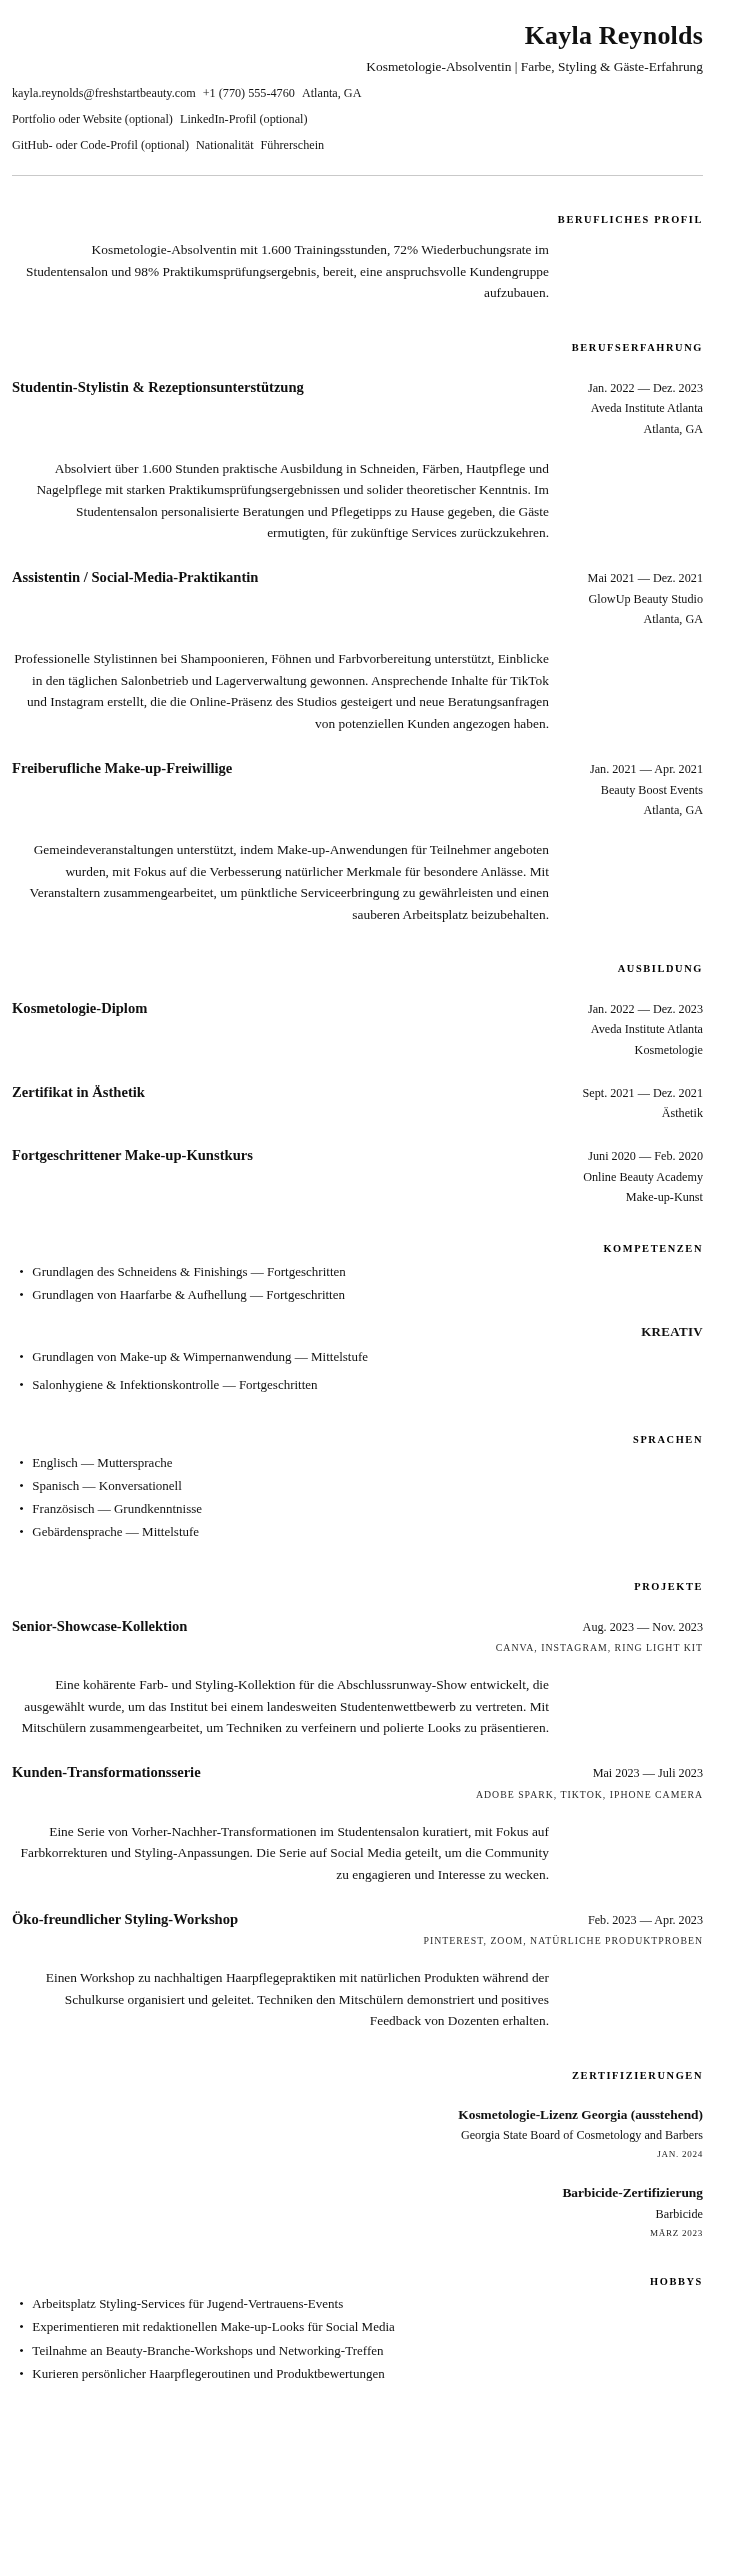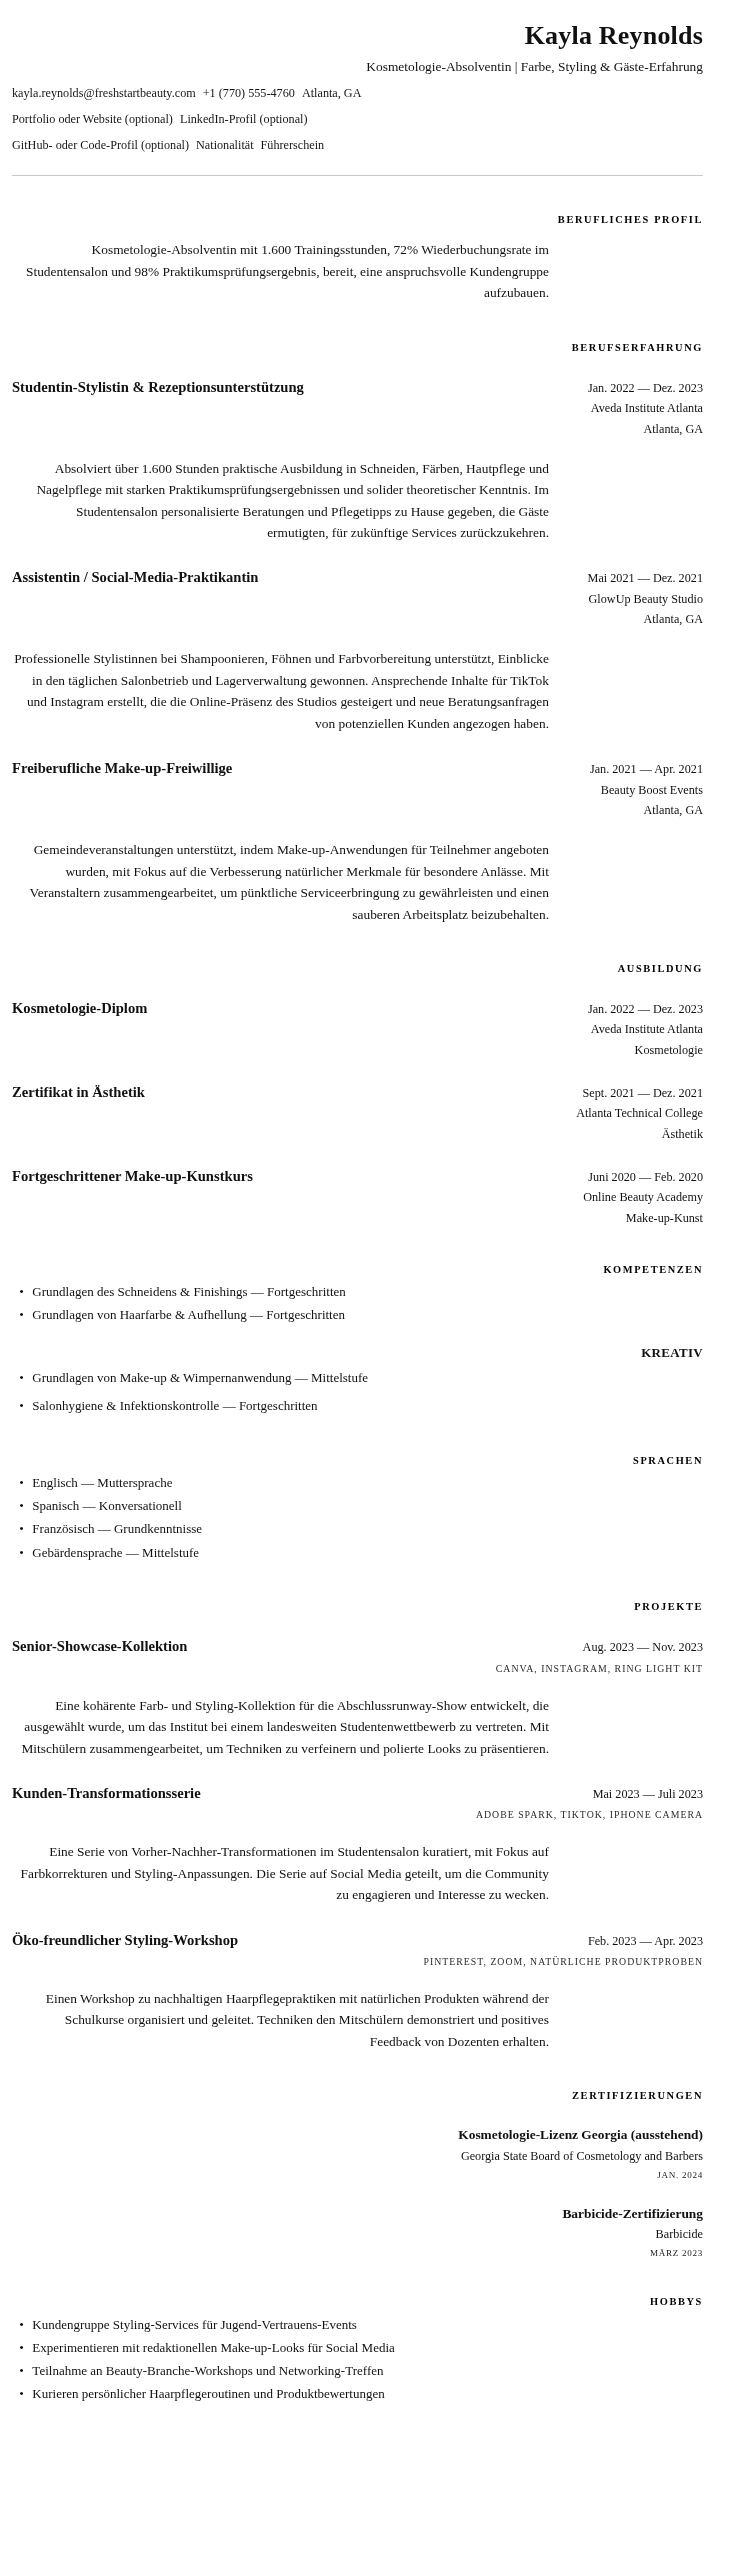--- a/index.html
+++ b/index.html
@@ -121,21 +121,20 @@
       </div>
       <div class="item-sub">Aveda Institute Atlanta</div>
       <div class="item-loc">Kosmetologie</div>
     </div>
 
     <div class="item">
       <div class="item-head">
         <div class="item-title">Zertifikat in Ästhetik</div>
         <div class="item-dates">Sept. 2021 — Dez. 2021</div>
       </div>
-      <div class="item-sub">Atlanta Technical College</div>
       <div class="item-loc">Ästhetik</div>
     </div>
 
     <div class="item">
       <div class="item-head">
         <div class="item-title">Fortgeschrittener Make-up-Kunstkurs</div>
         <div class="item-dates">Juni 2020 — Feb. 2020</div>
       </div>
       <div class="item-sub">Online Beauty Academy</div>
       <div class="item-loc">Make-up-Kunst</div>
@@ -239,21 +238,21 @@
       <div class="item-sub">Barbicide</div>
       <div class="item-certdate">MÄRZ 2023</div>
     </div>
   </section>
 
   <section class="section">
     <h2 class="section-heading">HOBBYS</h2>
     <ul class="bullets">
       <li>
           <span class="dot">•</span>
-          <span>Kundengruppe Styling-Services für Jugend-Vertrauens-Events</span>
+          <span>Arbeitsplatz Styling-Services für Jugend-Vertrauens-Events</span>
         </li>
       <li>
           <span class="dot">•</span>
           <span>Experimentieren mit redaktionellen Make-up-Looks für Social Media</span>
         </li>
       <li>
           <span class="dot">•</span>
           <span>Teilnahme an Beauty-Branche-Workshops und Networking-Treffen</span>
         </li>
       <li>

